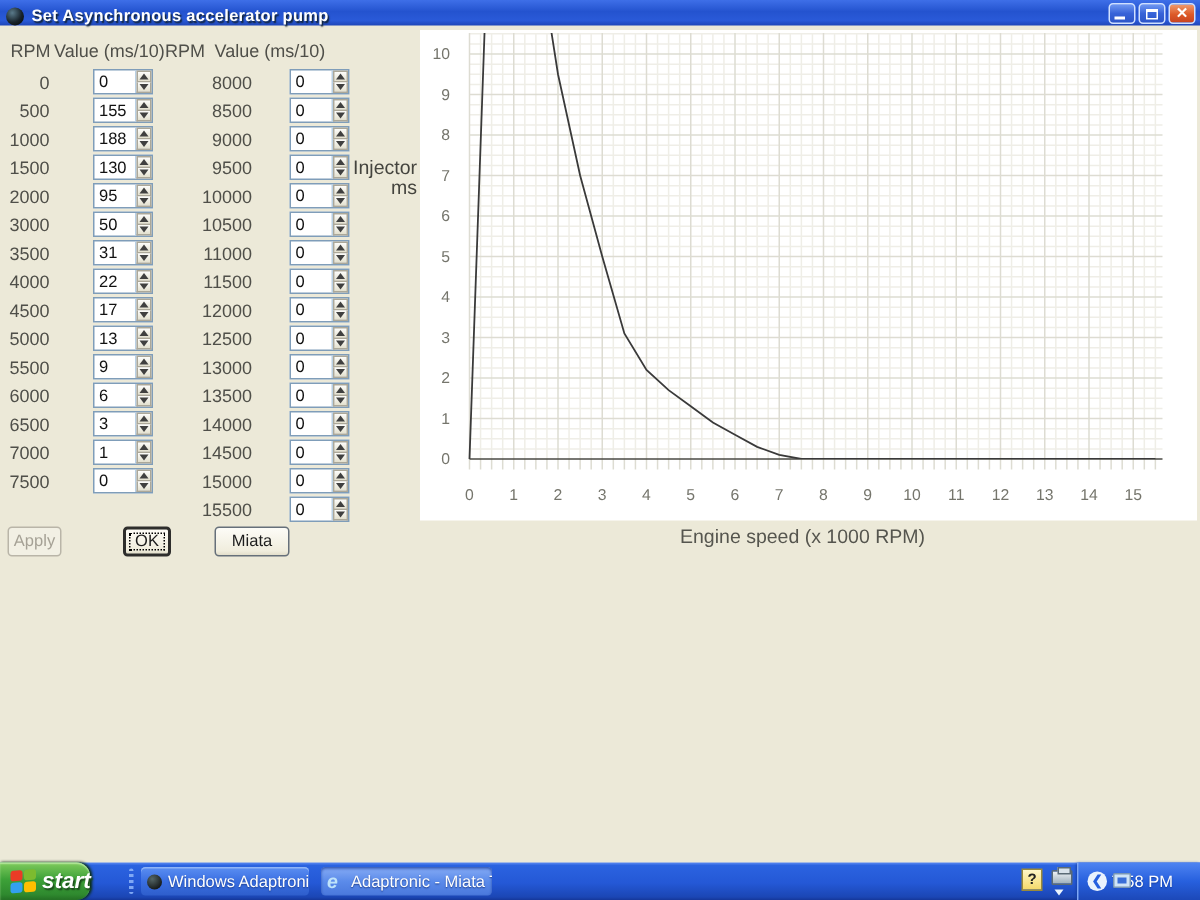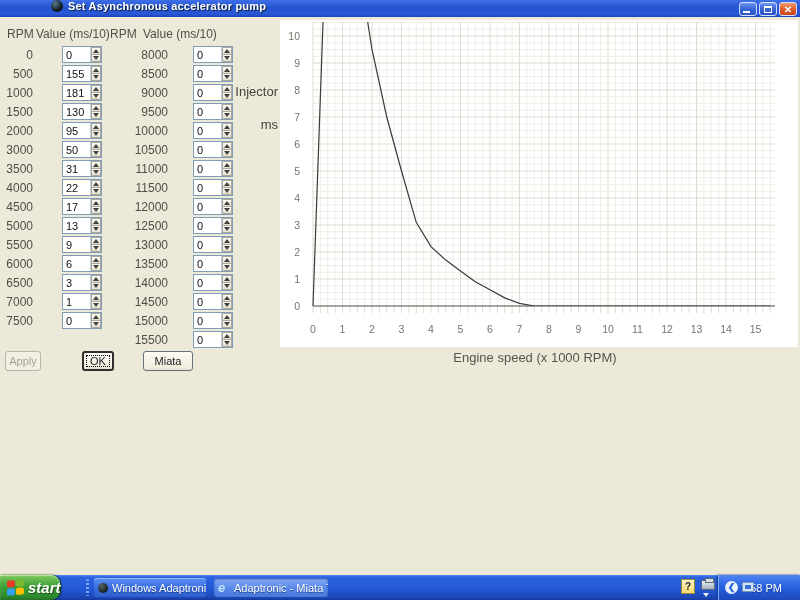--- a/index.html
+++ b/index.html
@@ -2,21 +2,21 @@
 <html><head>
 <meta charset="utf-8">
 <style>
   * { margin:0; padding:0; box-sizing:border-box; }
   html,body { width:800px; height:600px; overflow:hidden; }
   body { position:relative; background:#ECE9D8; font-family:"Liberation Sans", sans-serif; }
 
   
   .titlebar { position:absolute; left:0; top:0; width:800px; height:17px;
     background:linear-gradient(180deg,#3E6FE8 0%,#2453CF 45%,#2A5AD8 80%,#1E46B8 100%);
-    display:flex; align-items:flex-start;padding-left:47px; }
+    display:flex; align-items:flex-end; }
   .app-icon { width:12px; height:12px; border-radius:50%; margin-left:4px;
     background:radial-gradient(circle at 35% 30%, #5a7a8a 0%, #18232a 55%, #000 100%); }
   .title-text { color:#fff; font-size:11px; font-weight:bold; margin-left:5px;
     text-shadow:1px 1px 1px #123; letter-spacing:0.2px; }
   .tb-btns { position:absolute; right:3px; top:2px; display:flex; gap:2px; }
   .tb-btn { width:18px; height:14px; border-radius:3px; border:1px solid #cfe0ff;
     background:linear-gradient(180deg,#6F97F2 0%,#3763D8 50%,#2C55C8 100%);
     color:#fff; font-size:9px; line-height:12px; text-align:center; cursor:default; position:relative; }
   .tb-btn.close { background:linear-gradient(180deg,#F09A6E 0%,#DD5A28 55%,#C8431F 100%); }
   .glyph-min { position:absolute; left:3px; bottom:2px; width:7px; height:2px; background:#fff; }
@@ -42,21 +42,21 @@
 
   
   .dlg-btn { position:absolute; top:351px; height:20px; font-size:11px; font-family:"Liberation Sans",sans-serif;
     background:linear-gradient(180deg,#FDFCF7,#F0EDDD 85%,#E3DFCB); border:1px solid #66707A; border-radius:3px; color:#1c1c1c; }
   #btn-apply { left:5px; width:36px; color:#A5A195; border-color:#B9B5A8; background:#F2F0E4; }
   #btn-ok { left:82px; width:32px; border:2px solid #2e2e2c; outline:1px dotted #000; outline-offset:-5px; }
   #btn-cancel { left:143px; width:50px; }
 
   
   .ylab { position:absolute; left:200px; width:78px; text-align:right; font-size:13px; color:#44443e; }
-  #ylab1 { top:84px; } #ylab2 { top:117px; }
+  #ylab1 { top:104px; } #ylab2 { top:117px; }
   .chart-box { position:absolute; left:280px; top:20px; width:518px; height:327px; background:#fff; }
   .xlabel { position:absolute; left:335px; top:350px; width:400px; text-align:center; font-size:13px; color:#55554e; }
 
   
   .taskbar { position:absolute; left:0; top:575px; width:800px; height:25px;
     background:linear-gradient(180deg,#5D8BF2 0%,#2B63E0 8%,#2458D6 55%,#1B46B4 92%,#15379A 100%); }
   .start-btn { position:absolute; left:0; top:0; width:60px; height:25px; border-radius:0 9px 9px 0;
     background:linear-gradient(180deg,#7FCB5D 0%,#3DA138 45%,#2F8A2F 85%,#247024 100%);
     box-shadow:inset 0 1px 1px #b8e9a0, 1px 0 2px #0a2a0a; display:flex; align-items:center; }
   .flag { width:17px; height:15px; margin-left:7px; display:grid; grid-template-columns:8px 8px; grid-template-rows:7px 7px; gap:1px; transform:skewY(-4deg); }
@@ -136,21 +136,21 @@
           </span>
           <span class="sbtn">
             <span class="tri-dn"></span>
           </span>
         </span>
       </span>
     </div>
     <div class="row">
       <span class="rpm">1000</span>
       <span class="spin">
-        <span class="val">181</span>
+        <span class="val">188</span>
         <span class="btns">
           <span class="sbtn">
             <span class="tri-up"></span>
           </span>
           <span class="sbtn">
             <span class="tri-dn"></span>
           </span>
         </span>
       </span>
     </div>

